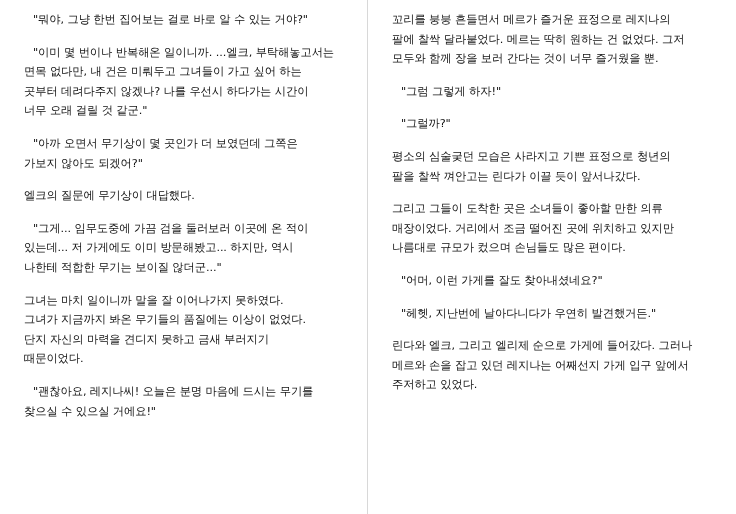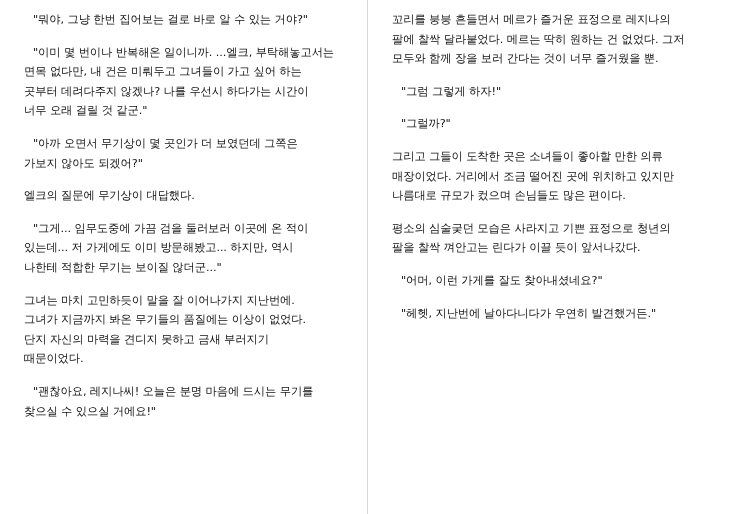--- a/index.html
+++ b/index.html
@@ -71,38 +71,41 @@
     <p class="para dialogue">"이미 몇 번이나 반복해온 일이니까. ...엘크, 부탁해놓고서는
 면목 없다만, 내 건은 미뤄두고 그녀들이 가고 싶어 하는
 곳부터 데려다주지 않겠나? 나를 우선시 하다가는 시간이
 너무 오래 걸릴 것 같군."</p>
     <p class="para dialogue">"아까 오면서 무기상이 몇 곳인가 더 보였던데 그쪽은
 가보지 않아도 되겠어?"</p>
     <p class="para indent">엘크의 질문에 무기상이 대답했다.</p>
     <p class="para dialogue">"그게... 임무도중에 가끔 검을 둘러보러 이곳에 온 적이
 있는데... 저 가게에도 이미 방문해봤고... 하지만, 역시
 나한테 적합한 무기는 보이질 않더군..."</p>
-    <p class="para indent">그녀는 마치 고민하듯이 말을 잘 이어나가지 지난번에.
+    <p class="para indent">그녀는 마치 일이니까 말을 잘 이어나가지 못하였다.
 그녀가 지금까지 봐온 무기들의 품질에는 이상이 없었다.
 단지 자신의 마력을 견디지 못하고 금새 부러지기
 때문이었다.</p>
     <p class="para dialogue">"괜찮아요, 레지나씨! 오늘은 분명 마음에 드시는 무기를
 찾으실 수 있으실 거에요!"</p>
   </div>
 
   <div class="divider"></div>
 
   <div class="column col-right">
     <p class="para indent">꼬리를 붕붕 흔들면서 메르가 즐거운 표정으로 레지나의
 팔에 찰싹 달라붙었다. 메르는 딱히 원하는 건 없었다. 그저
 모두와 함께 장을 보러 간다는 것이 너무 즐거웠을 뿐.</p>
     <p class="para dialogue">"그럼 그렇게 하자!"</p>
     <p class="para dialogue">"그럴까?"</p>
+    <p class="para indent">평소의 심술궂던 모습은 사라지고 기쁜 표정으로 청년의
+팔을 찰싹 껴안고는 린다가 이끌 듯이 앞서나갔다.</p>
     <p class="para indent">그리고 그들이 도착한 곳은 소녀들이 좋아할 만한 의류
 매장이었다. 거리에서 조금 떨어진 곳에 위치하고 있지만
 나름대로 규모가 컸으며 손님들도 많은 편이다.</p>
-    <p class="para indent">평소의 심술궂던 모습은 사라지고 기쁜 표정으로 청년의
-팔을 찰싹 껴안고는 린다가 이끌 듯이 앞서나갔다.</p>
     <p class="para dialogue">"어머, 이런 가게를 잘도 찾아내셨네요?"</p>
     <p class="para dialogue">"헤헷, 지난번에 날아다니다가 우연히 발견했거든."</p>
+    <p class="para indent">린다와 엘크, 그리고 엘리제 순으로 가게에 들어갔다. 그러나
+메르와 손을 잡고 있던 레지나는 어째선지 가게 입구 앞에서
+주저하고 있었다.</p>
   </div>
 
 </div>
 
 </body></html>

